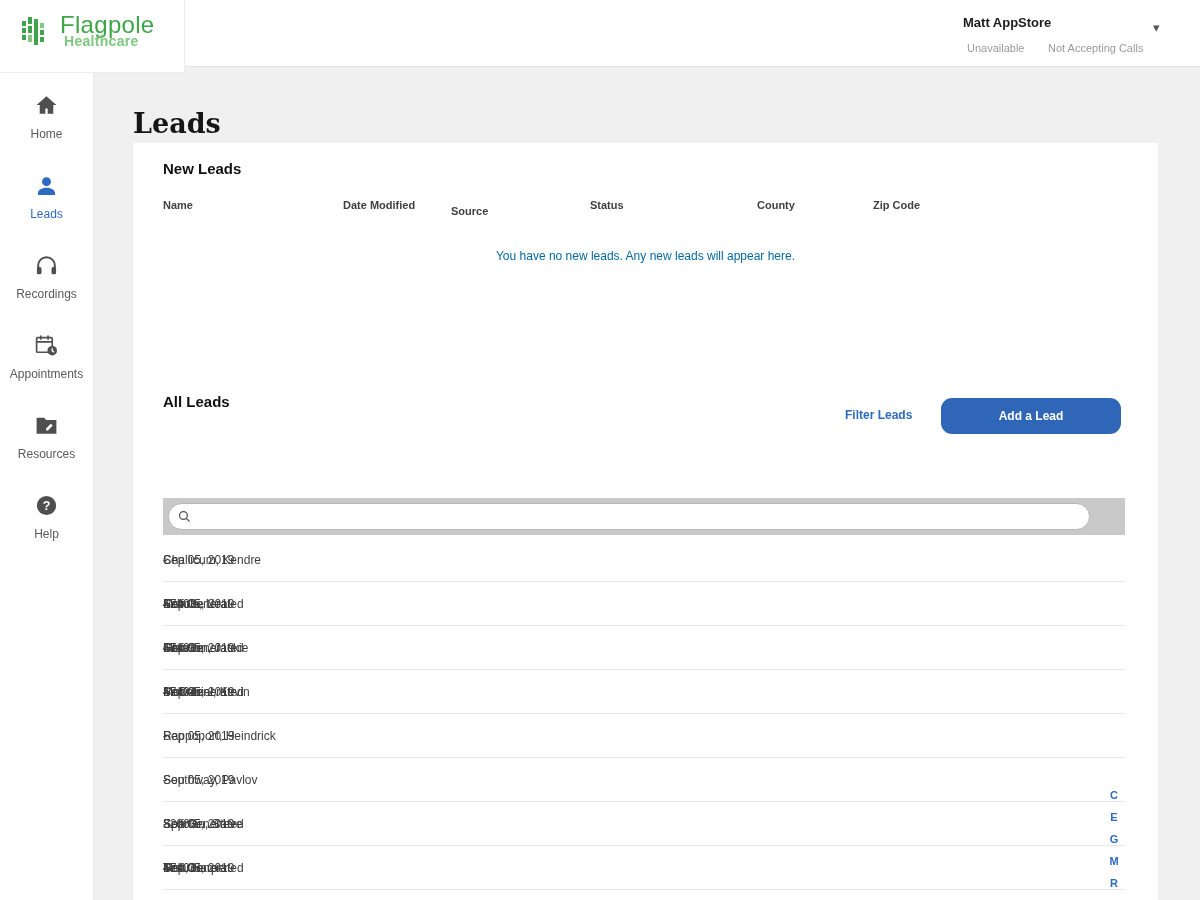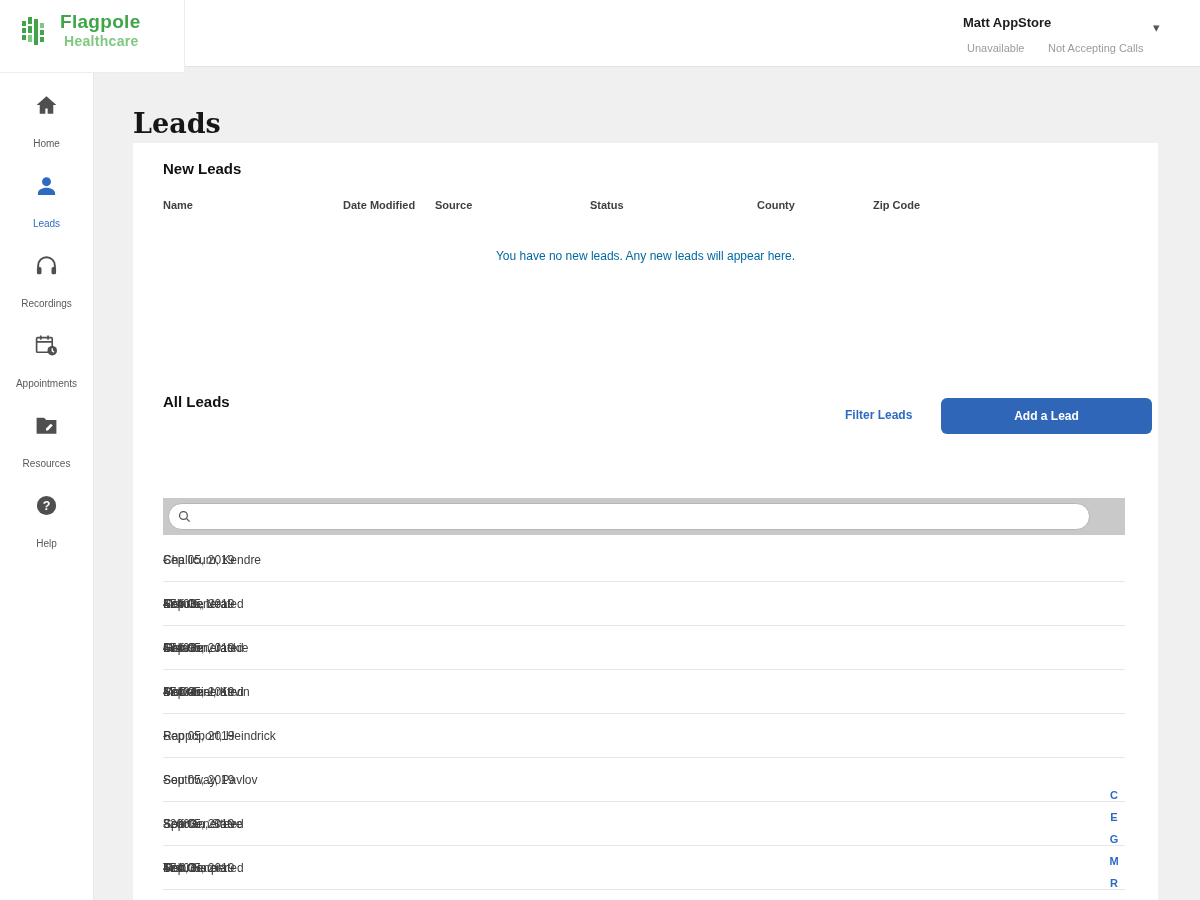--- a/index.html
+++ b/index.html
@@ -11,45 +11,45 @@
   *{box-sizing:border-box}
   html,body{margin:0;padding:0}
   body{
     width:1200px;height:900px;position:relative;overflow:hidden;
     font-family:"Liberation Sans",sans-serif;background:#fff;color:#3d3d3d;
   }
   
   .header{position:absolute;left:0;top:0;width:1200px;height:67px;background:#fff;border-bottom:1px solid #e3e3e3;z-index:3}
   .logo-tab{position:absolute;left:0;top:0;width:185px;height:73px;background:#fff;z-index:6;border-right:1px solid #ededed;border-bottom:1px solid #ededed;cursor:pointer}
   .logo-icon{position:absolute;left:20px;top:15px;width:30px;height:34px}
-  .logo-line1{position:absolute;left:60px;top:11px;font-size:19px;font-weight:bold;color:var(--green);letter-spacing:.3px}
+  .logo-line1{position:absolute;left:60px;top:11px;font-size:24px;font-weight:normal;color:var(--green);letter-spacing:.3px}
   .logo-line2{position:absolute;left:64px;top:33px;font-size:14px;font-weight:bold;color:var(--green2);letter-spacing:.3px}
   .user-name{position:absolute;left:963px;top:15px;font-size:13px;font-weight:bold;color:#1c1c1c;cursor:pointer}
   .user-caret{position:absolute;left:1153px;top:20px;font-size:13px;color:#555;cursor:pointer}
   .user-status1{position:absolute;left:967px;top:42px;font-size:11px;color:#9b9b9b}
   .user-status2{position:absolute;left:1048px;top:42px;font-size:11px;color:#9b9b9b}
   
   .sidebar{position:absolute;left:0;top:67px;width:93px;height:833px;background:#fff;z-index:4;box-shadow:1px 0 0 #e9e9e9;padding-top:26px}
   .side-item{width:93px;height:58px;margin-bottom:22px;text-align:center;cursor:pointer;color:#4f4f4f}
   .side-item .icon{display:inline-block;width:25px;height:25px}
   .side-item svg{width:25px;height:25px;fill:currentColor;stroke:none}
-  .side-label{font-size:10px;margin-top:16px;color:#5a5a5a}
+  .side-label{font-size:12px;margin-top:5px;color:#5a5a5a}
   .side-item.active{color:var(--accent)}
   .side-item.active .side-label{color:var(--accent)}
   
   .main-bg{position:absolute;left:93px;top:67px;width:1107px;height:833px;background:#f0f0f0;z-index:1}
   .page-title{position:absolute;left:133px;top:90px;z-index:2;font-family:"DejaVu Serif",serif;font-size:27px;color:#161616}
   .card{position:absolute;background:#fff;z-index:2}
   #card-new{left:133px;top:143px;width:1025px;height:263px}
   #card-all{left:133px;top:376px;width:1025px;height:524px}
   .card-title{position:absolute;left:30px;top:17px;font-size:15px;font-weight:bold;color:#111}
   .col-header{position:absolute;top:56px;font-size:11px;font-weight:bold;color:#3f3f3f}
   .empty-msg{position:absolute;left:0;top:106px;width:100%;text-align:center;font-size:12px;color:#0369a1}
   .filter-link{position:absolute;left:712px;top:32px;font-size:12px;font-weight:bold;color:var(--accent);cursor:pointer}
-  .add-btn{position:absolute;left:808px;top:22px;width:211px;height:36px;background:var(--btn);color:#fff;border:none;border-radius:6px;font-size:12px;font-weight:bold;font-family:"Liberation Sans",sans-serif;cursor:pointer}
+  .add-btn{position:absolute;left:808px;top:22px;width:180px;height:36px;background:var(--btn);color:#fff;border:none;border-radius:11px;font-size:12px;font-weight:bold;font-family:"Liberation Sans",sans-serif;cursor:pointer}
   .search-strip{position:absolute;left:30px;top:122px;width:962px;height:37px;background:#c9c9c9}
   .search-input{position:absolute;left:5px;top:5px;width:922px;height:27px;border:1px solid #b5b5b5;border-radius:14px;padding:0 12px 0 32px;font-size:12px;font-family:"Liberation Sans",sans-serif;color:#333;outline:none}
   .search-icon{position:absolute;left:13px;top:10px;width:17px;height:17px;pointer-events:none}
   .rows{position:absolute;left:30px;top:162px;width:962px}
   .lead-row{position:relative;height:44px;border-bottom:1px solid #e7e7e7;cursor:pointer}
   .lead-row span{position:absolute;top:0;line-height:44px;font-size:12px;color:#3d3d3d;white-space:nowrap}
   .c-name{left:0}.c-date{left:180}.c-source{left:280}.c-status{left:427}.c-county{left:570}.c-zip{left:710}
   
   .alpha-index{position:absolute;left:1106px;top:789px;width:16px;z-index:5}
   .alpha-index span{display:block;height:22px;text-align:center;font-size:11px;font-weight:bold;color:var(--accent);cursor:pointer}
@@ -116,21 +116,21 @@
   </nav>
 
 <div class="main-bg"></div>
 <h1 class="page-title">Leads</h1>
 
 <section class="card" id="card-new">
   <div class="card-title">New Leads</div>
   <div id="new-leads-headers">
       <span class="col-header" style="left: 30px;">Name</span>
       <span class="col-header" style="left: 210px;">Date Modified</span>
-      <span class="col-header" style="left: 302px;">Source</span>
+      <span class="col-header" style="left: 318px; margin-top: 6px;">Source</span>
       <span class="col-header" style="left: 457px;">Status</span>
       <span class="col-header" style="left: 600px; margin-left: 24px;">County</span>
       <span class="col-header" style="left: 740px;">Zip Code</span>
     </div>
   <div class="empty-msg">You have no new leads. Any new leads will appear here.</div>
 </section>
 
 <section class="card" id="card-all">
   <div class="card-title">All Leads</div>
   <div class="filter-link">Filter Leads</div>

